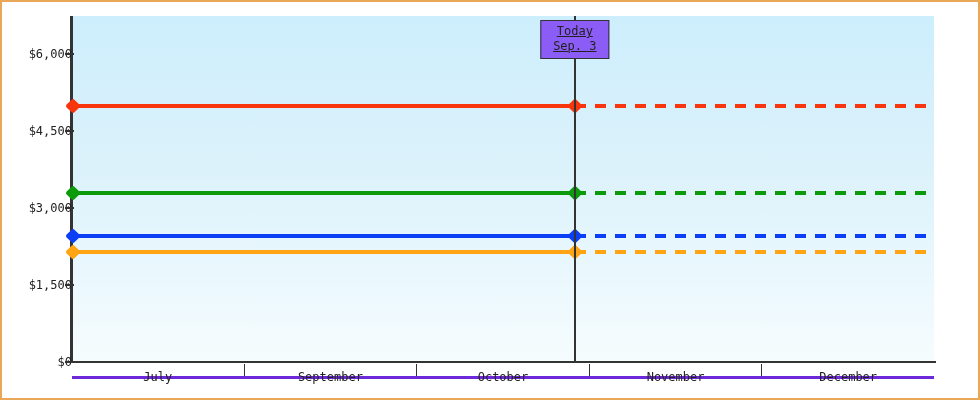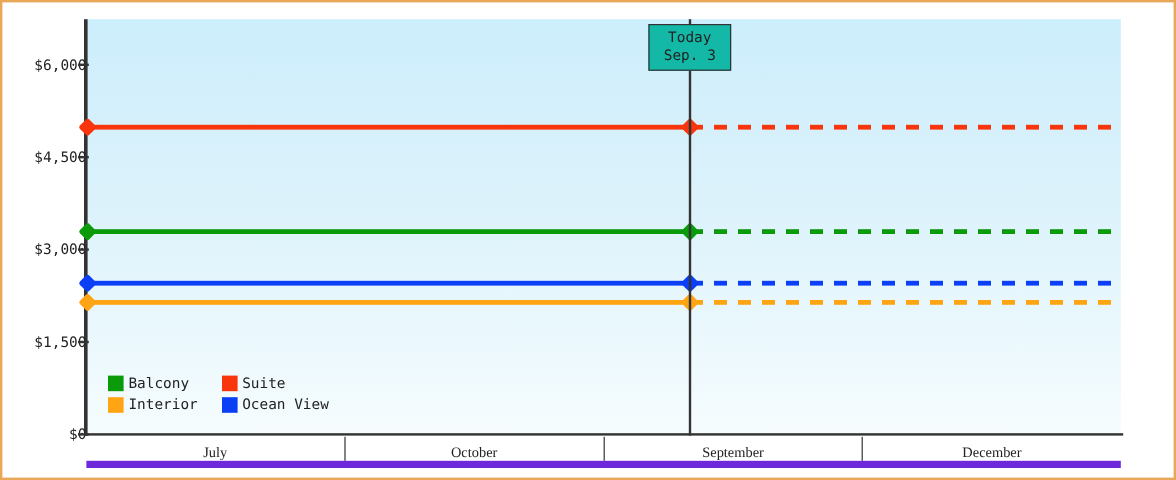--- a/index.html
+++ b/index.html
@@ -110,28 +110,29 @@
     position: absolute;
     top: 14px;
     width: 2px;
     height: 347px;
     background: #333333;
   }
   #today-box {
     position: absolute;
     box-sizing: border-box;
     border: 1px solid #333333;
-    background: #14b8a6;
+    background: #8b5cf6;
     padding: 3px 12px 4px 12px;
     text-align: center;
     font-size: 12px;
     line-height: 15px;
     color: #222222;
     white-space: nowrap;
     transform: translateX(-50%);
+    text-decoration: underline;
   }
 
   
   #legend {
     position: absolute;
     left: 88px;
     top: 310px;
     display: grid;
     grid-template-columns: auto auto;
     grid-column-gap: 20px;
@@ -150,25 +151,24 @@
     flex: none;
   }
   .legend-label { white-space: nowrap; }
 
   
   #month-band {
     position: absolute;
     left: 70px;
     top: 362px;
     width: 862px;
-    height: 26px;
+    height: 15px;
     display: flex;
     box-sizing: border-box;
-    border-bottom: 6px solid #6d28d9;
-    font-family: Liberation Serif, serif;
+    border-bottom: 3px solid #6d28d9;
   }
   .month-cell {
     flex: 1 1 0;
     text-align: center;
     font-size: 12px;
     color: #222222;
     line-height: 26px;
     box-sizing: border-box;
     border-right: 1px solid #333333;
   }
@@ -215,39 +215,22 @@
       <div class="series-start-dot" style="left: 71px; top: 234.415px; background: rgb(11, 63, 245);"></div>
       <div class="series-marker" style="left: 572.833px; top: 234.415px; background: rgb(11, 63, 245);"></div>
     </div>
 
   <div id="today-line" style="left: 571.833px;"></div>
   <div id="today-box" style="left: 572.833px; top: 18px;">
     <div>Today</div>
     <div>Sep. 3</div>
   </div>
 
-  <div id="legend">
-      <div class="legend-item">
-        <span class="legend-swatch" style="background: rgb(10, 154, 10);"></span>
-        <span class="legend-label">Balcony</span>
-      </div>
-      <div class="legend-item">
-        <span class="legend-swatch" style="background: rgb(248, 53, 12);"></span>
-        <span class="legend-label">Suite</span>
-      </div>
-      <div class="legend-item">
-        <span class="legend-swatch" style="background: rgb(255, 164, 18);"></span>
-        <span class="legend-label">Interior</span>
-      </div>
-      <div class="legend-item">
-        <span class="legend-swatch" style="background: rgb(11, 63, 245);"></span>
-        <span class="legend-label">Ocean View</span>
-      </div>
-    </div>
 
   <div id="month-band">
       <div class="month-cell">July</div>
+      <div class="month-cell">September</div>
       <div class="month-cell">October</div>
-      <div class="month-cell">September</div>
+      <div class="month-cell">November</div>
       <div class="month-cell">December</div>
     </div>
 
 </div>
 
 </body></html>

